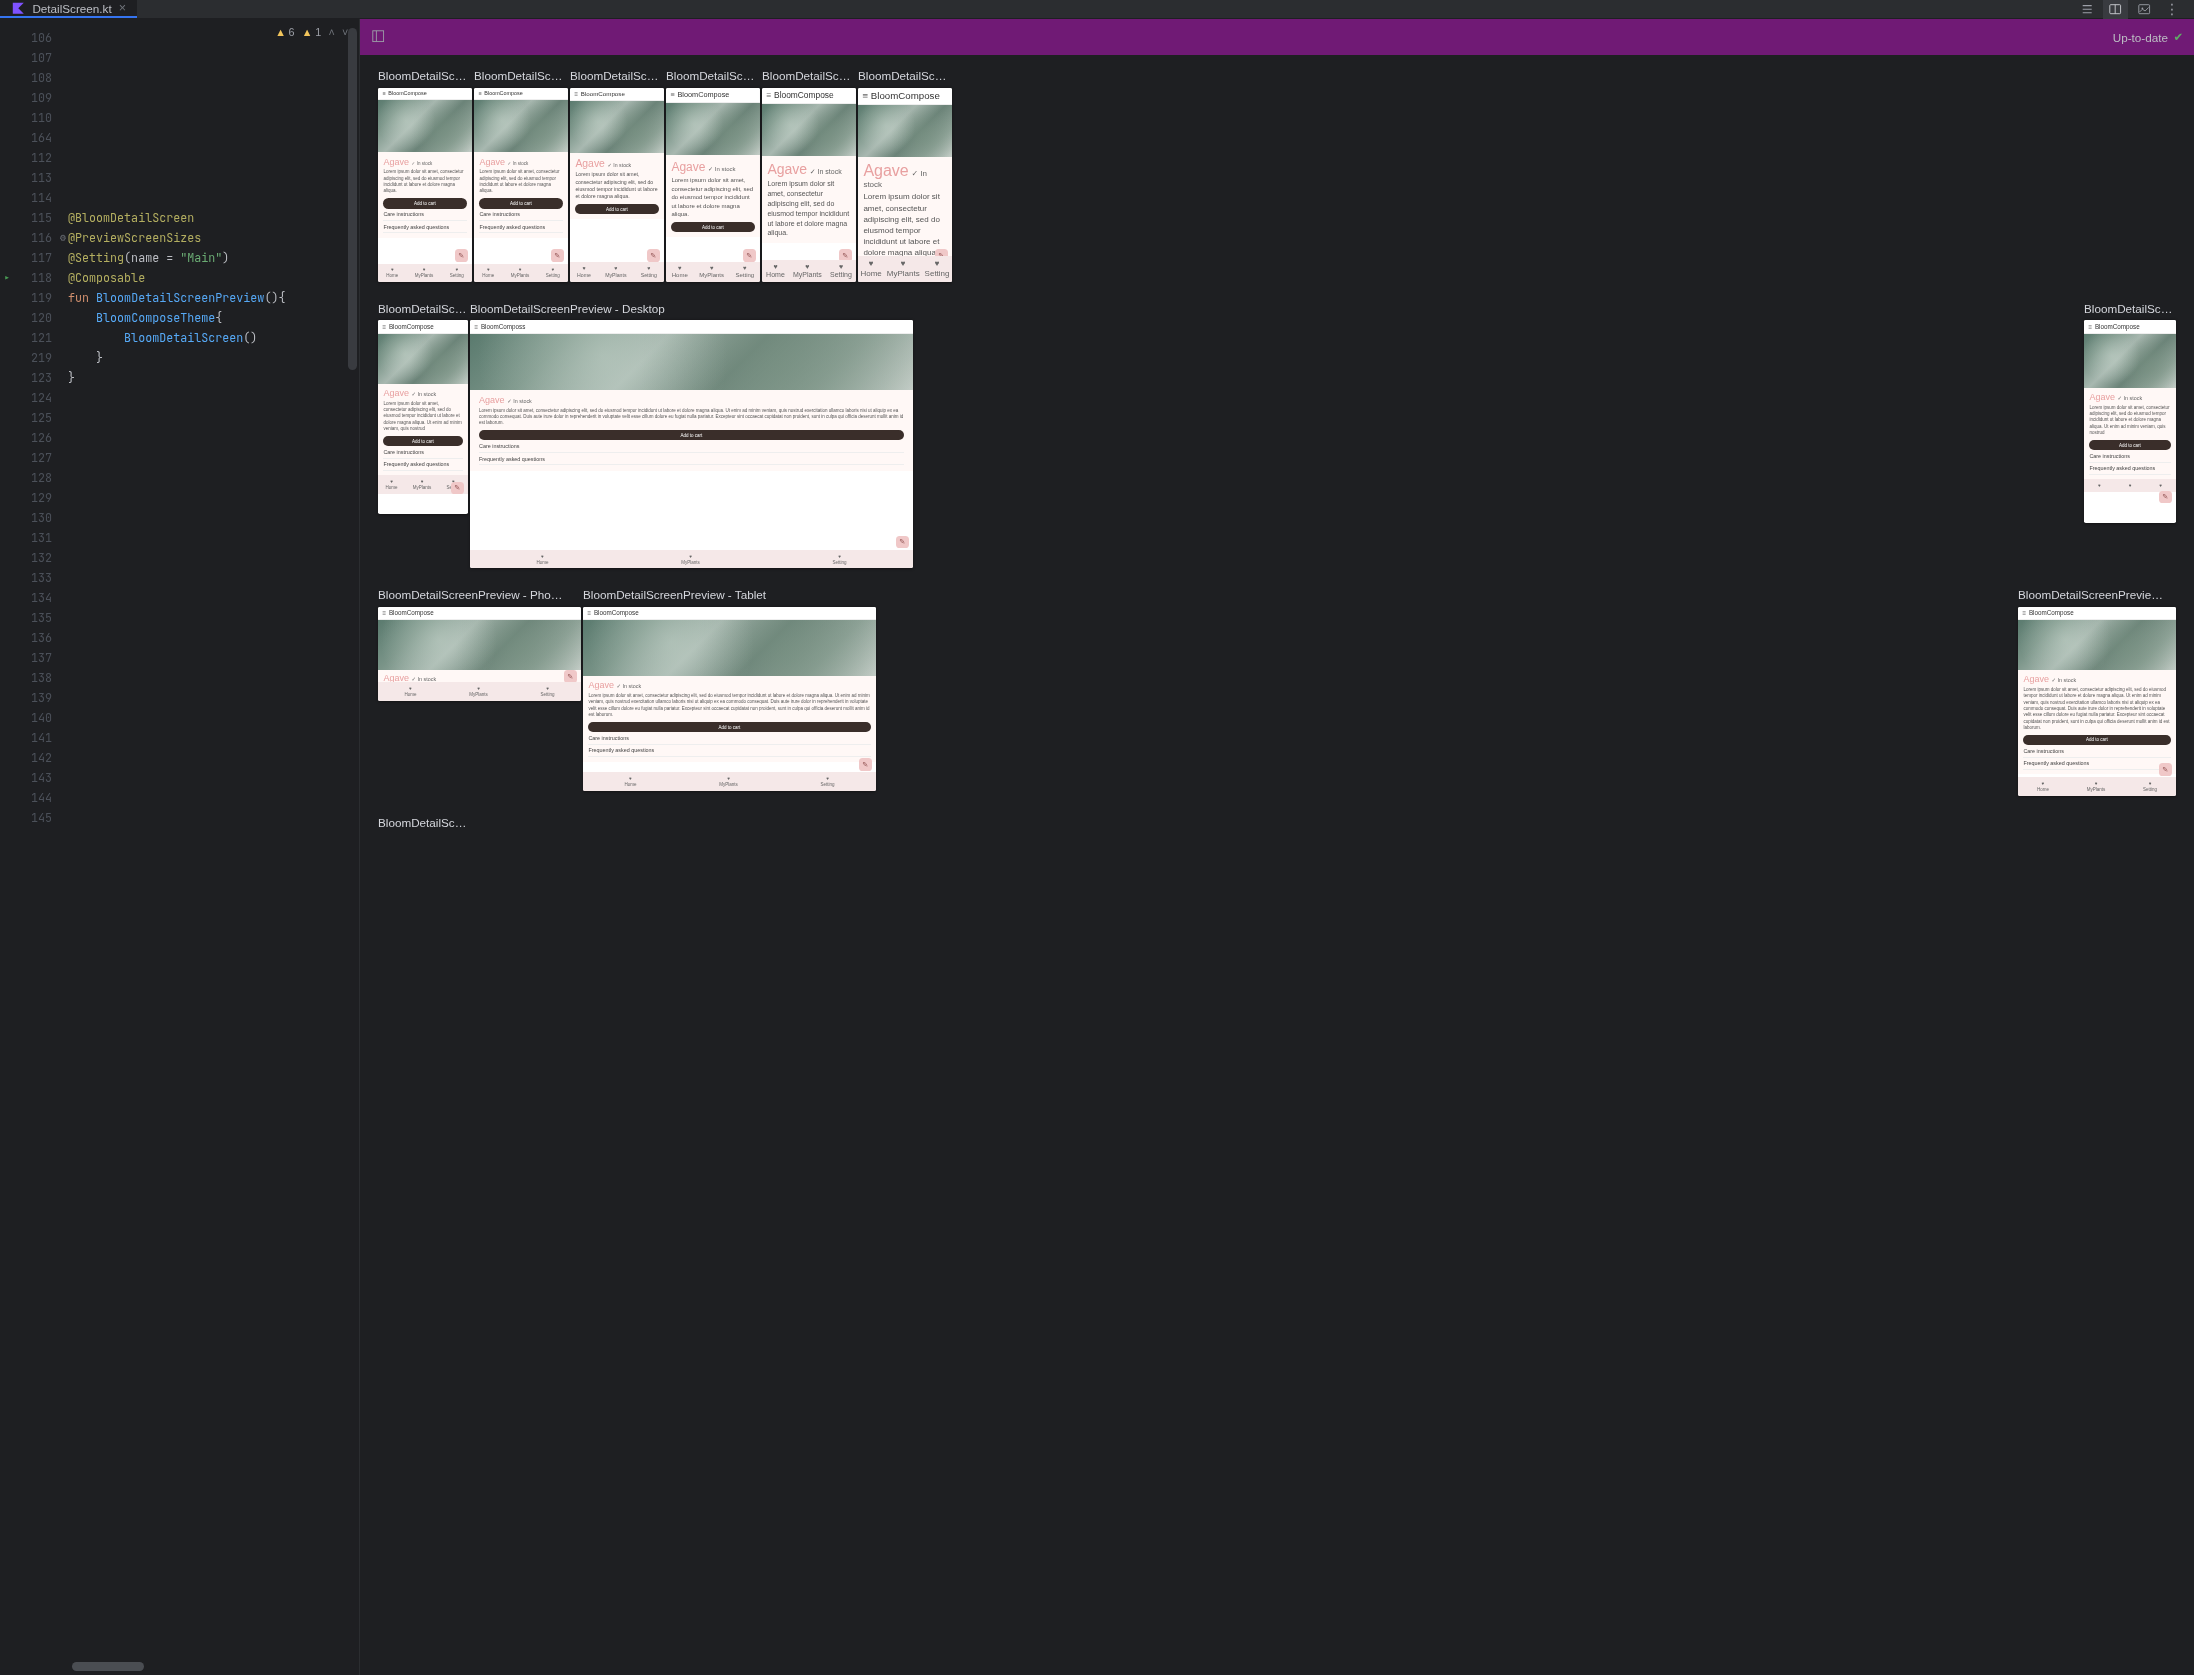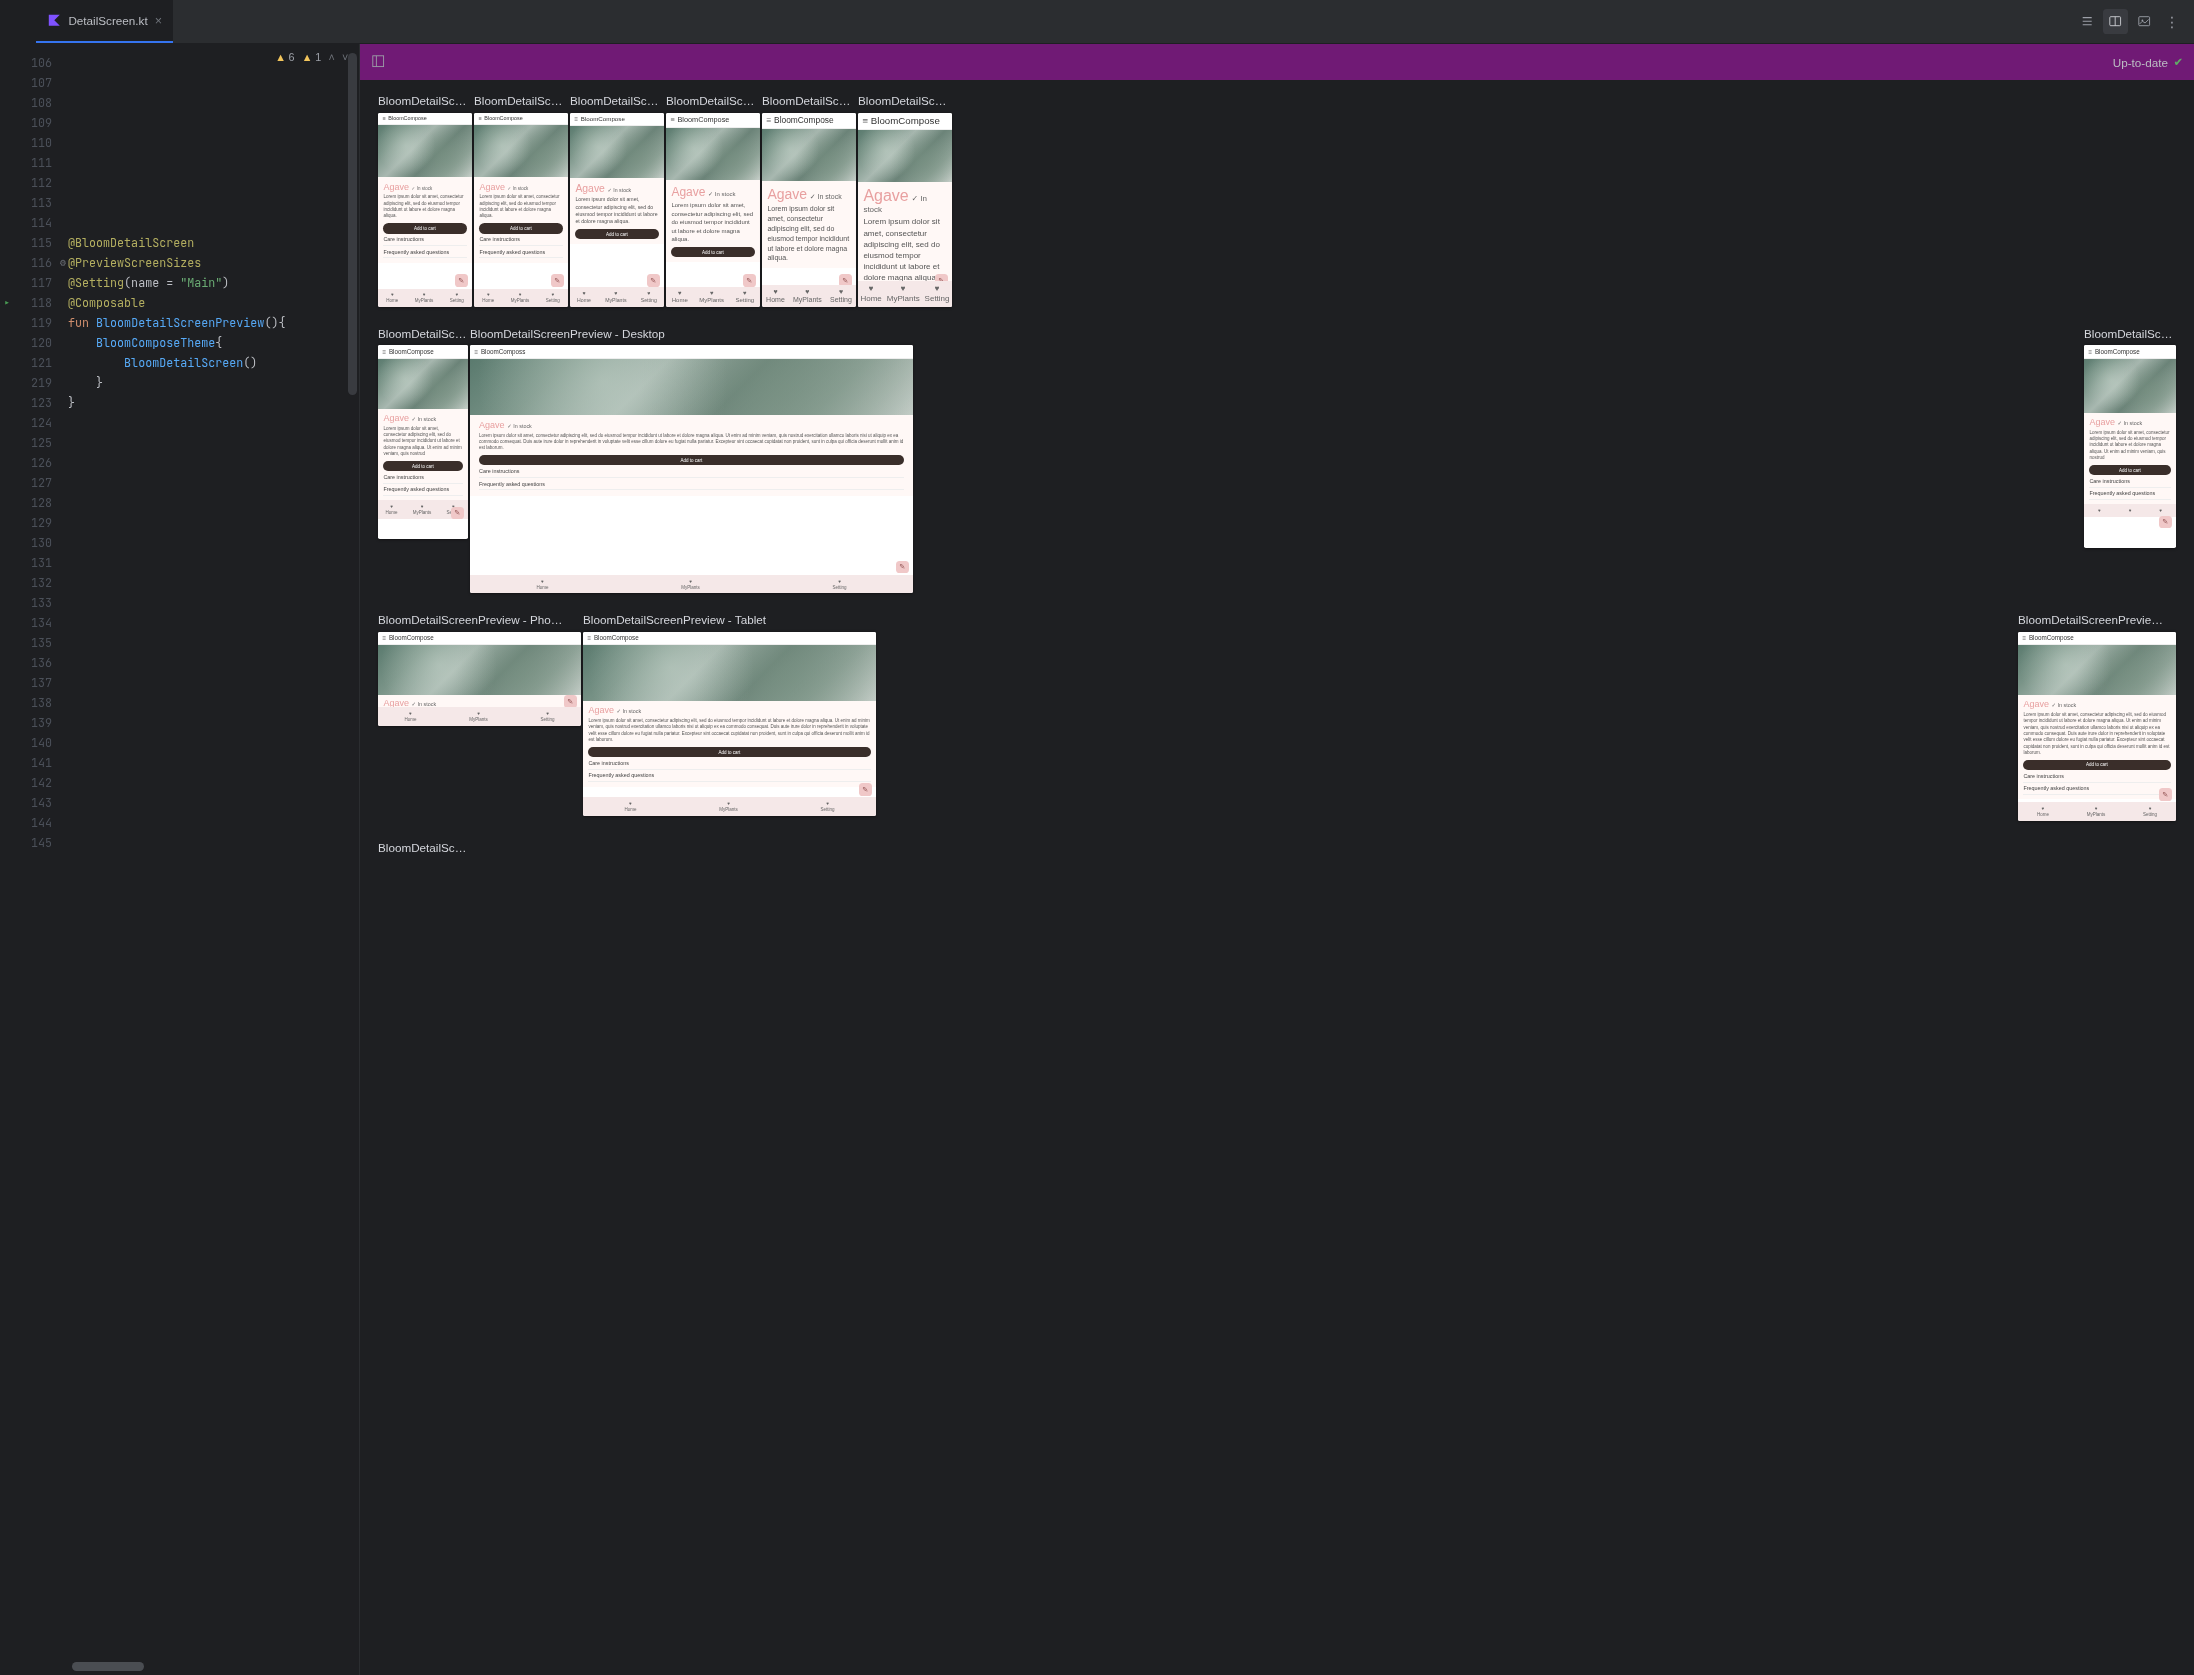--- a/index.html
+++ b/index.html
@@ -1,18 +1,18 @@
 <!DOCTYPE html>
 <html style="font-size:14.4px"><head>
 <meta charset="utf-8">
 <style>
 * { margin:0; padding:0; box-sizing:border-box; }
 body { background:#1e1f22; color:#bcbec4; font-family:-apple-system,BlinkMacSystemFont,"Segoe UI",sans-serif; font-size:11.7px; overflow:hidden; }
 .ide { display:flex; flex-direction:column; height:100vh; }
-.tabs { display:flex; align-items:center; background:#2b2d30; border-bottom:0.9px solid #1e1f22; height:44px;margin-left:36px; }
+.tabs { display:flex; align-items:center; background:#2b2d30; border-bottom:0.9px solid #1e1f22; height:19px; }
 .tab { display:flex; align-items:center; gap:7.2px; padding:0 10.8px; height:100%; background:#1e1f22; border-bottom:2.7px solid #3574f0; }
 .tab .icon { width:14.4px; height:14.4px; display:flex; align-items:center; justify-content:center; }
 .tab .icon svg { width:12.6px; height:12.6px; }
 .tab .close { color:#6f737a; cursor:pointer; font-size:12.6px; }
 .tab-actions { margin-left:auto; display:flex; gap:3.6px; padding-right:9px; }
 .tab-actions .btn { width:25px; height:25px; display:flex; align-items:center; justify-content:center; color:#9da0a8; cursor:pointer; border-radius:3.6px; }
 .tab-actions .btn.active { background:#393b40; }
 .tab-actions .dots { font-size:14.4px; letter-spacing:0.9px; }
 .main { display:flex; flex:1; overflow:hidden; }
 .editor { width:360px; display:flex; background:#1e1f22; position:relative; border-right:0.9px solid #2b2d30; }
@@ -108,21 +108,21 @@
           </span>
         <span class="chev">˄</span>
         <span class="chev">˅</span>
       </div>
       <div class="gutter" id="gutter">
           <div class="ln">106</div>
           <div class="ln">107</div>
           <div class="ln">108</div>
           <div class="ln">109</div>
           <div class="ln">110</div>
-          <div class="ln">111</div>
+          <div class="ln">164</div>
           <div class="ln">112</div>
           <div class="ln">113</div>
           <div class="ln">114</div>
           <div class="ln">115</div>
           <div class="ln">116<span class="gear-icon">⚙</span></div>
           <div class="ln">117</div>
           <div class="ln">118<span class="run-icon">▸</span></div>
           <div class="ln">119</div>
           <div class="ln">120</div>
           <div class="ln">121</div>

